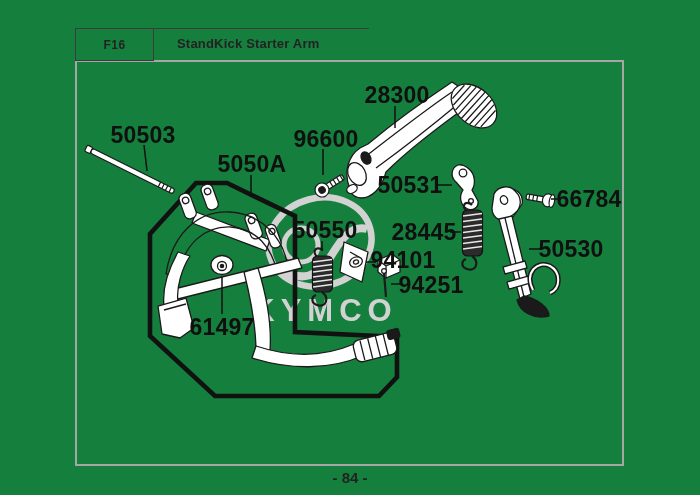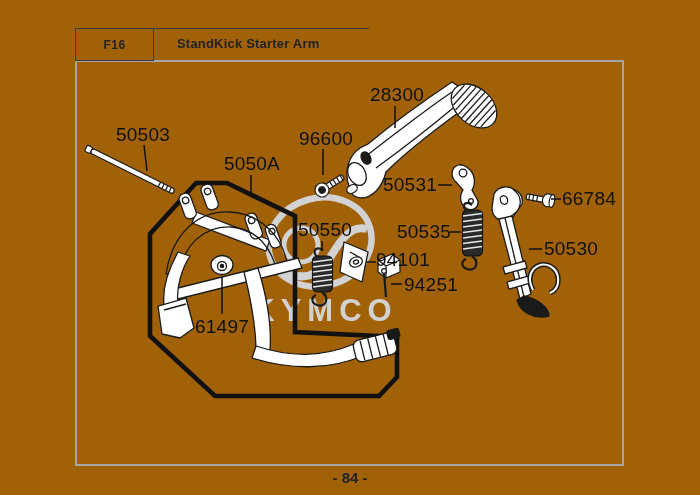--- a/index.html
+++ b/index.html
@@ -1,37 +1,37 @@
 <!DOCTYPE html>
 <html><head>
 <meta charset="utf-8">
 <style>
   html,body{margin:0;padding:0;background:#fff;}
-  #page{position:relative;width:700px;height:495px;background:#a16207;overflow:hidden;
+  #page{position:relative;width:700px;height:495px;background:#15803d;overflow:hidden;
         font-family:"Liberation Sans",sans-serif;}
   
   .hdr-topline{position:absolute;left:75px;top:28px;width:294px;height:0;
                border-top:1.5px solid #3c3c3c;z-index:4;}
   .f16-box{position:absolute;left:75px;top:28px;width:77px;height:31px;
            border:1.5px solid #3c3c3c;z-index:4;display:flex;align-items:center;justify-content:center;}
   .f16-box span{font-weight:bold;font-size:12px;color:#222;letter-spacing:.5px;}
   .hdr-title{position:absolute;left:177px;top:28px;height:16px;line-height:32px;
              font-weight:bold;font-size:13px;color:#222;z-index:4;letter-spacing:.2px;}
   
   .main-box{position:absolute;left:75px;top:60px;width:549px;height:406px;
             border:2px solid #a6a6a6;box-sizing:border-box;z-index:0;}
   .page-num{position:absolute;left:75px;top:469px;width:550px;text-align:center;
             font-size:15px;font-weight:bold;color:#222;z-index:4;}
   
   .wm-text{position:absolute;left:325px;top:311px;transform:translate(-50%,-50%);
            font-weight:bold;font-size:31px;letter-spacing:6px;color:#d2d2d2;z-index:1;white-space:nowrap;}
   svg.art{position:absolute;left:0;top:0;z-index:2;pointer-events:none;}
   
-  .part-label{position:absolute;transform:translate(-50%,-50%);font-weight:normal;
-              font-size:19px;color:#101010;white-space:nowrap;z-index:3;letter-spacing:.2px;}
+  .part-label{position:absolute;transform:translate(-50%,-50%);font-weight:bold;
+              font-size:23px;color:#101010;white-space:nowrap;z-index:3;letter-spacing:.2px;}
 </style>
 </head>
 <body>
 
 <div id="page">
 
   <div class="hdr-topline"></div>
   <div class="f16-box">
     <span>F16</span>
   </div>
@@ -202,20 +202,20 @@
     </g>
   </svg>
 
   <div class="part-label" style="left:143px;top:135px">50503</div>
   <div class="part-label" style="left:252px;top:164px">5050A</div>
   <div class="part-label" style="left:326px;top:139px">96600</div>
   <div class="part-label" style="left:397px;top:95px">28300</div>
   <div class="part-label" style="left:410px;top:185px">50531</div>
   <div class="part-label" style="left:589px;top:199px">66784</div>
   <div class="part-label" style="left:325px;top:230px">50550</div>
-  <div class="part-label" style="left:424px;top:232px">50535</div>
+  <div class="part-label" style="left:424px;top:232px">28445</div>
   <div class="part-label" style="left:571px;top:249px">50530</div>
   <div class="part-label" style="left:403px;top:260px">94101</div>
   <div class="part-label" style="left:431px;top:285px">94251</div>
   <div class="part-label" style="left:222px;top:327px">61497</div>
 
   <div class="page-num">- 84 -</div>
 </div>
 
 </body></html>

